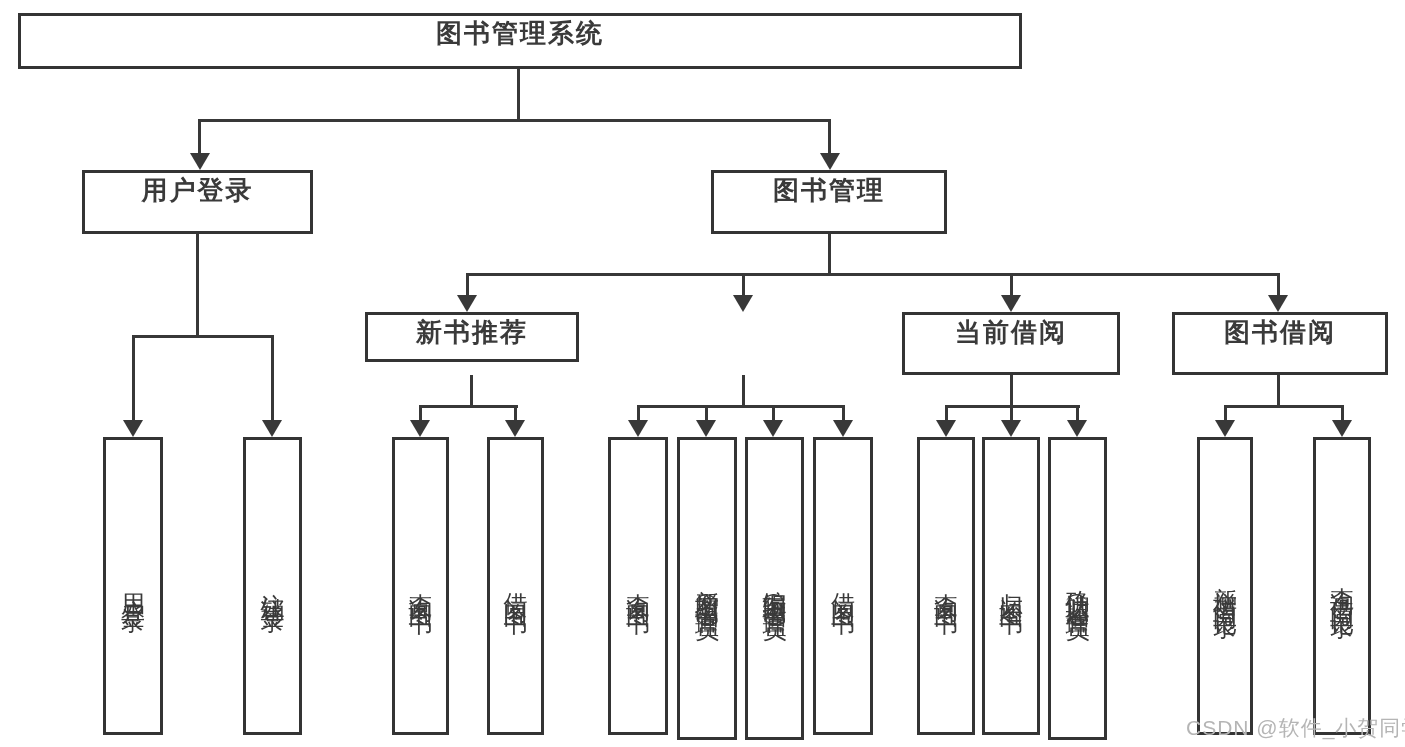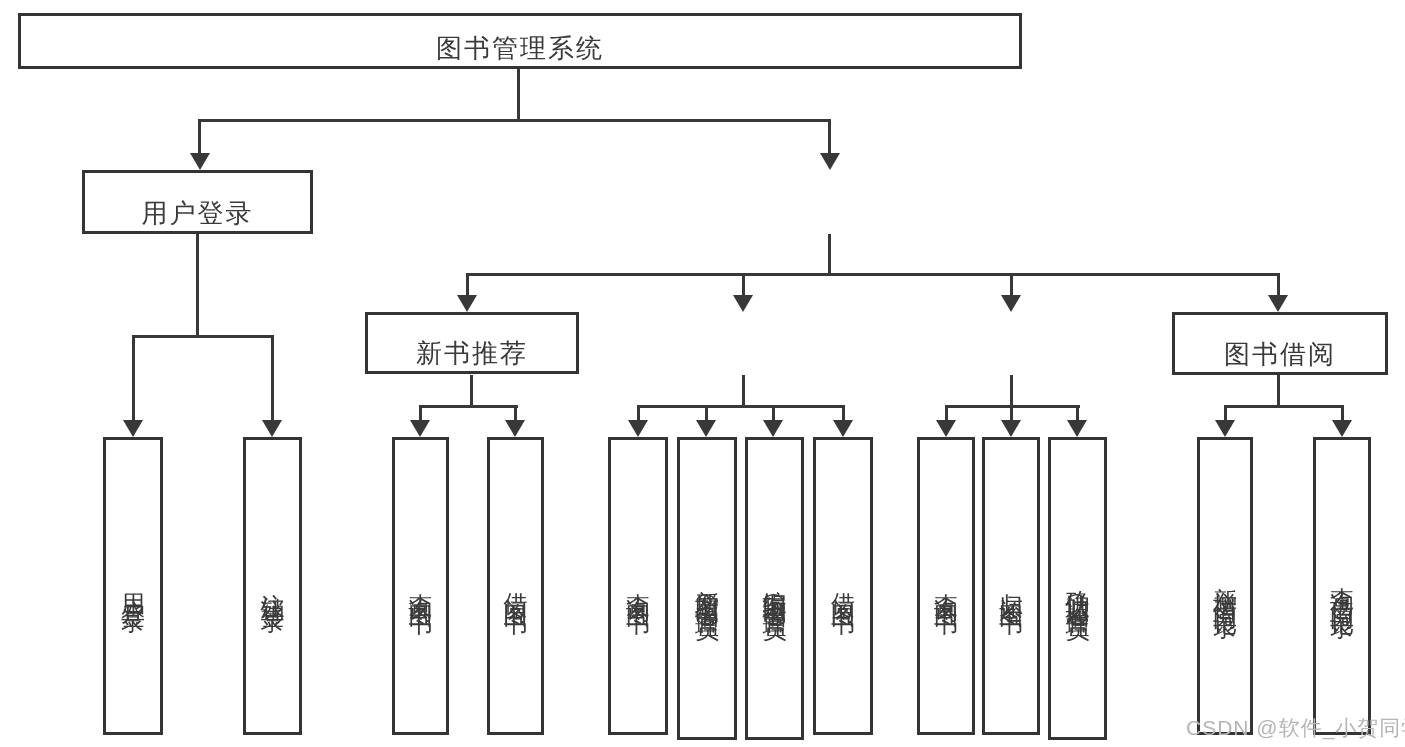--- a/index.html
+++ b/index.html
@@ -5,23 +5,24 @@
   html,body { margin:0; padding:0; background:#ffffff; }
   #stage {
     position:relative; width:1405px; height:747px;
     background:#ffffff; overflow:hidden;
     font-family:"Liberation Sans", sans-serif;
     color:#383838;
   }
   .box {
     position:absolute; box-sizing:border-box;
     border:3px solid #343434; background:#ffffff;
-    display:flex; align-items:flex-end; justify-content:center;
+    display:flex; align-items:flex-start; justify-content:center;
     font-size:26px; letter-spacing:2px; color:#3a3a3a;
     white-space:nowrap;
+    font-weight:bold;
   }
   .vbox {
     position:absolute; box-sizing:border-box;
     border:3px solid #343434; background:#ffffff;
     display:flex; align-items:center; justify-content:center;
     writing-mode:vertical-rl; text-orientation:mixed;
     font-size:24px; letter-spacing:6px; color:#3a3a3a;
   }
   .ln { position:absolute; background:#383838; }
   .ar {
@@ -42,26 +43,32 @@
 <div id="stage">
 
   <div class="box" style="left:18px; top:13px; width:1004px; height:56px;">
     <span>图书管理系统</span>
   </div>
 
   <div class="box" style="left:82px; top:170px; width:231px; height:64px;">
     <span>用户登录</span>
   </div>
 
+  <div class="box" style="left:711px; top:170px; width:236px; height:64px;">
+    <span>图书管理</span>
+  </div>
 
-  <div class="box" style="left:365px; top:312px; width:214px; height:62px;">
+  <div class="box" style="left:365px; top:312px; width:214px; height:50px;">
     <span>新书推荐</span>
   </div>
 
 
+  <div class="box" style="left:902px; top:312px; width:218px; height:63px;">
+    <span>当前借阅</span>
+  </div>
 
   <div class="box" style="left:1172px; top:312px; width:216px; height:63px;">
     <span>图书借阅</span>
   </div>
 
   <div class="vbox" style="left:103px; top:437px; width:60px; height:298px;">
     <span>用户登录</span>
   </div>
 
   <div class="vbox" style="left:243px; top:437px; width:59px; height:298px;">

